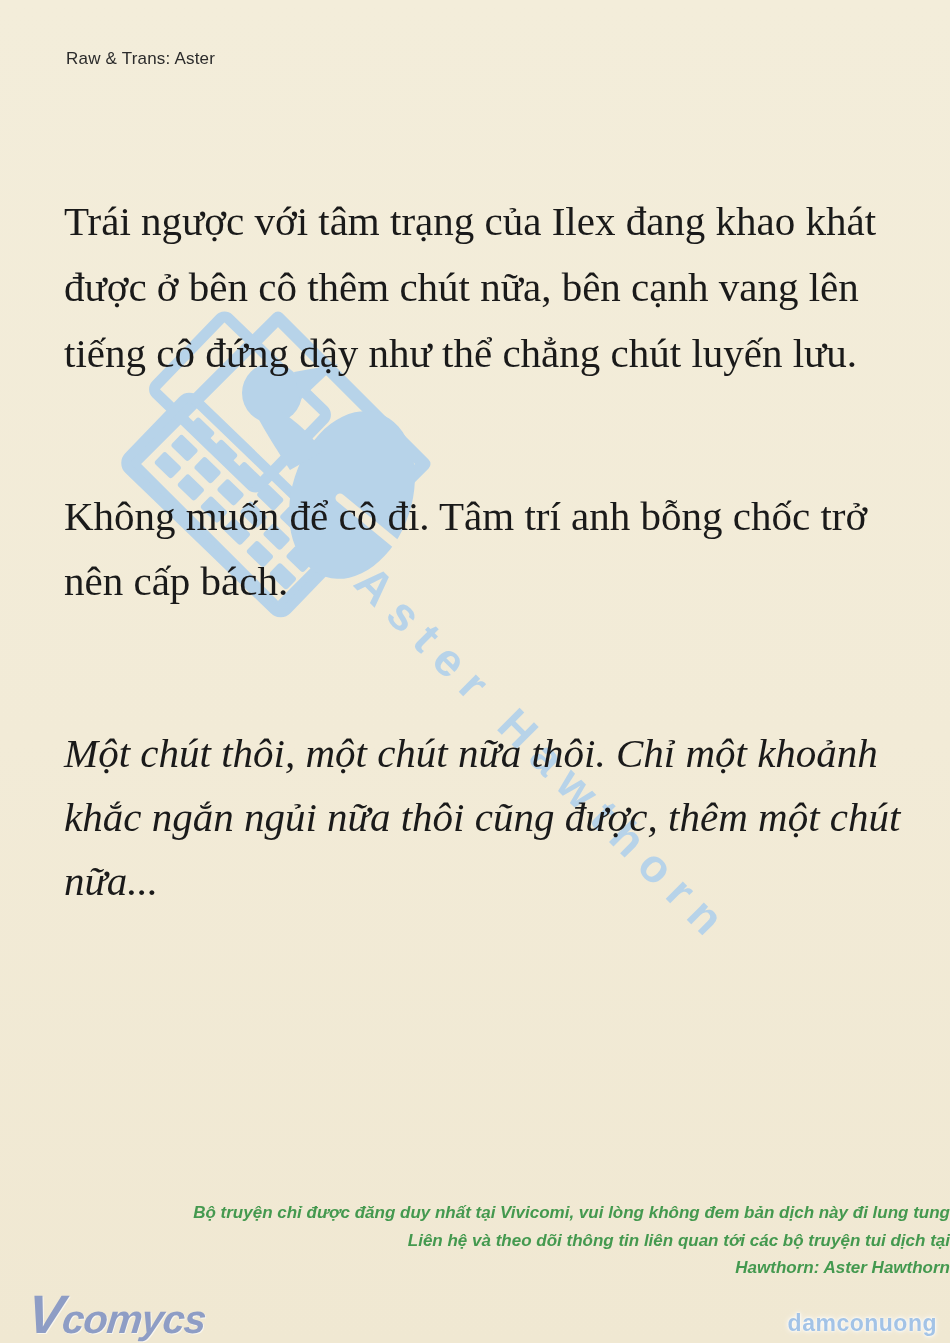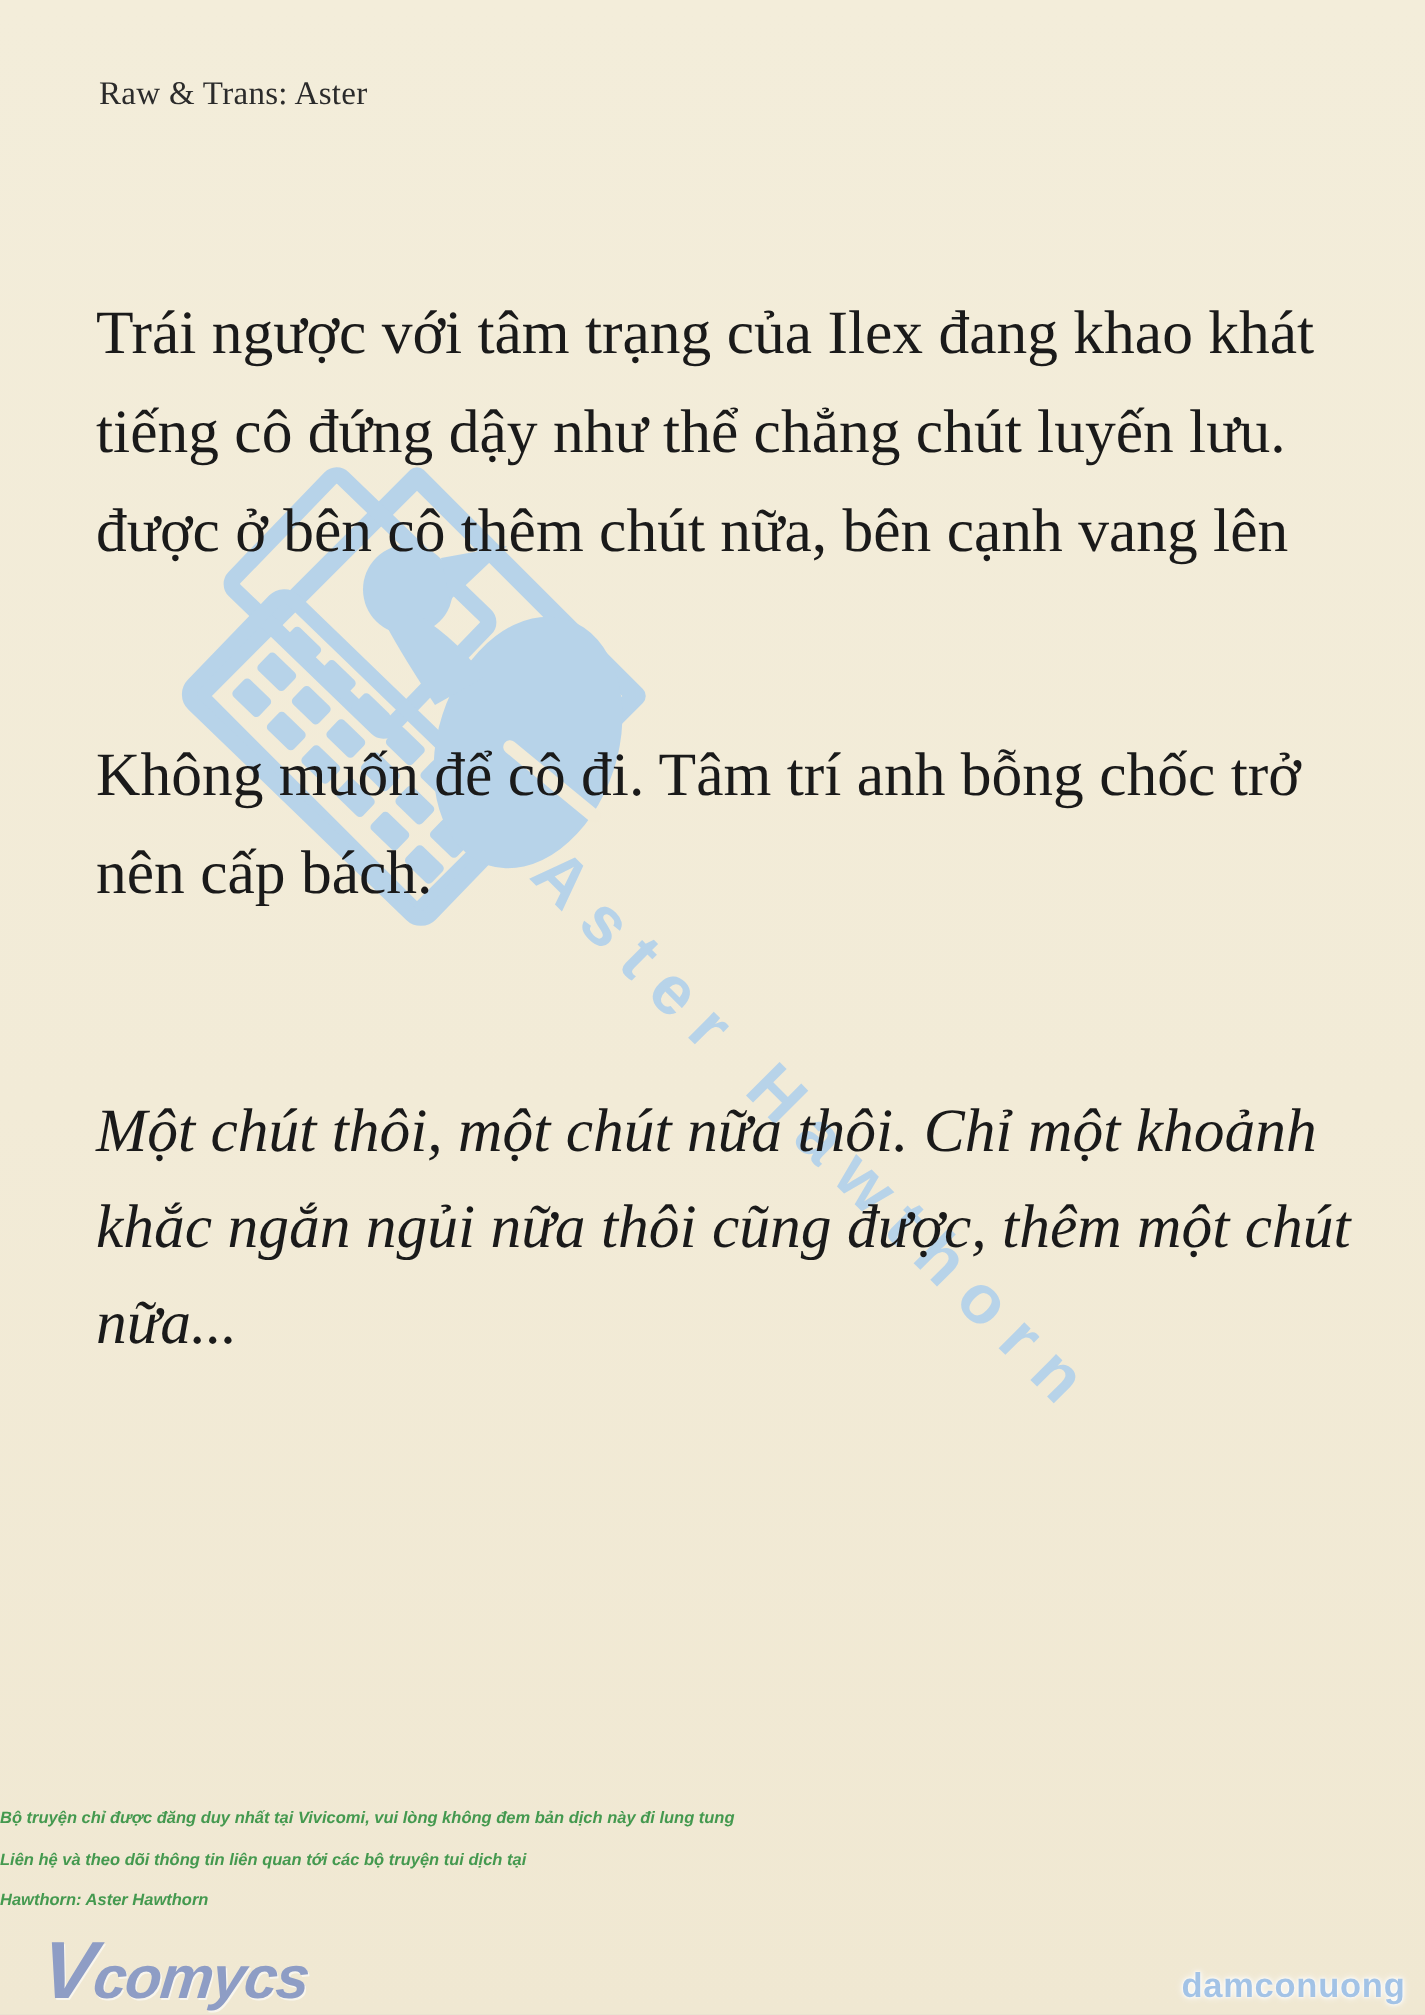--- a/index.html
+++ b/index.html
@@ -19,37 +19,37 @@
     overflow:hidden;
     font-family:"Liberation Serif", serif;
     color:var(--ink);
   }
   .watermark{
     position:absolute;left:0;top:0;
     pointer-events:none;
   }
   .credit{
     position:absolute;left:66px;top:49px;
-    font-family:Liberation Serif, serif;
-    font-size:22px;color:#2b2b2b;letter-spacing:.2px;
+    font-family:Liberation Sans, sans-serif;
+    font-size:17px;color:#2b2b2b;letter-spacing:.2px;
   }
   .para{
     position:absolute;left:64px;width:820px;
     font-size:41px;line-height:66px;
     white-space:nowrap;
   }
   .para.p1{top:188px;}
   .para.p2{top:484px;line-height:65px;}
   .para.p3{top:721px;line-height:64px;font-style:italic;}
   .footer{
     position:absolute;left:0;top:1199px;width:950px;
-    text-align:left;
+    text-align:right;
     font-family:"Liberation Sans", sans-serif;
     font-style:italic;font-weight:bold;
-    font-size:11px;line-height:27.5px;
+    font-size:17px;line-height:27.5px;
     color:var(--green);
   }
   .vcomycs{
     position:absolute;left:28px;top:1283px;
     font-family:"Liberation Sans", sans-serif;
     font-weight:bold;font-style:italic;
     font-size:40px;letter-spacing:-1px;
     color:var(--vcom);
     transform:skewX(-6deg);
     text-shadow:1px 1px 0 rgba(255,255,255,.6);
@@ -108,22 +108,22 @@
         <path d="M340,498 L396,544" stroke="#f2ebd7" stroke-width="9" stroke-linecap="round"></path>
       </g>
     </g>
     <text transform="translate(352,585) rotate(45)" font-family="Liberation Sans, sans-serif" font-weight="bold" font-size="46" letter-spacing="12" fill="#b7d3e9">Aster Hawthorn</text>
   </svg>
 
   <div class="credit">Raw &amp; Trans: Aster</div>
 
   <div class="para p1">
     <div>Trái ngược với tâm trạng của Ilex đang khao khát</div>
+    <div>được ở bên cô thêm chút nữa, bên cạnh vang lên</div>
     <div>tiếng cô đứng dậy như thể chẳng chút luyến lưu.</div>
-    <div>được ở bên cô thêm chút nữa, bên cạnh vang lên</div>
   </div>
 
   <div class="para p3">
     <div>Một chút thôi, một chút nữa thôi. Chỉ một khoảnh</div>
     <div>khắc ngắn ngủi nữa thôi cũng được, thêm một chút</div>
     <div>nữa...</div>
   </div>
 
   <div class="para p2">
     <div>Không muốn để cô đi. Tâm trí anh bỗng chốc trở</div>

